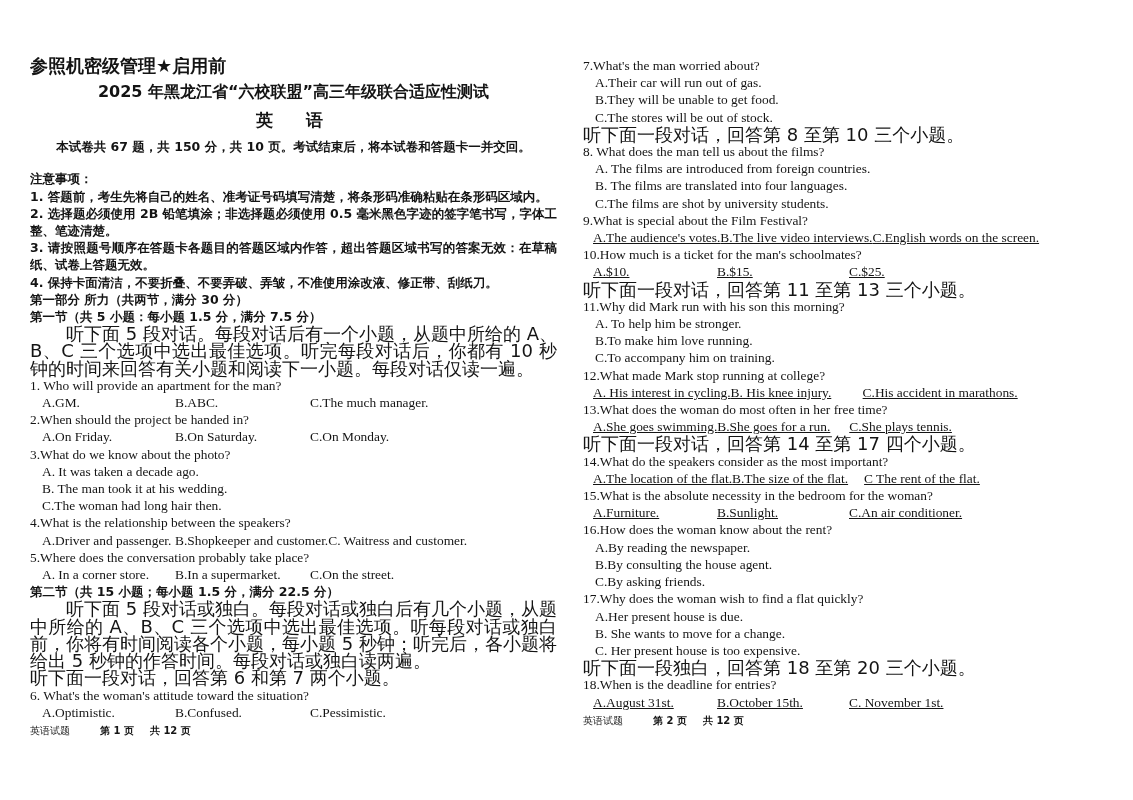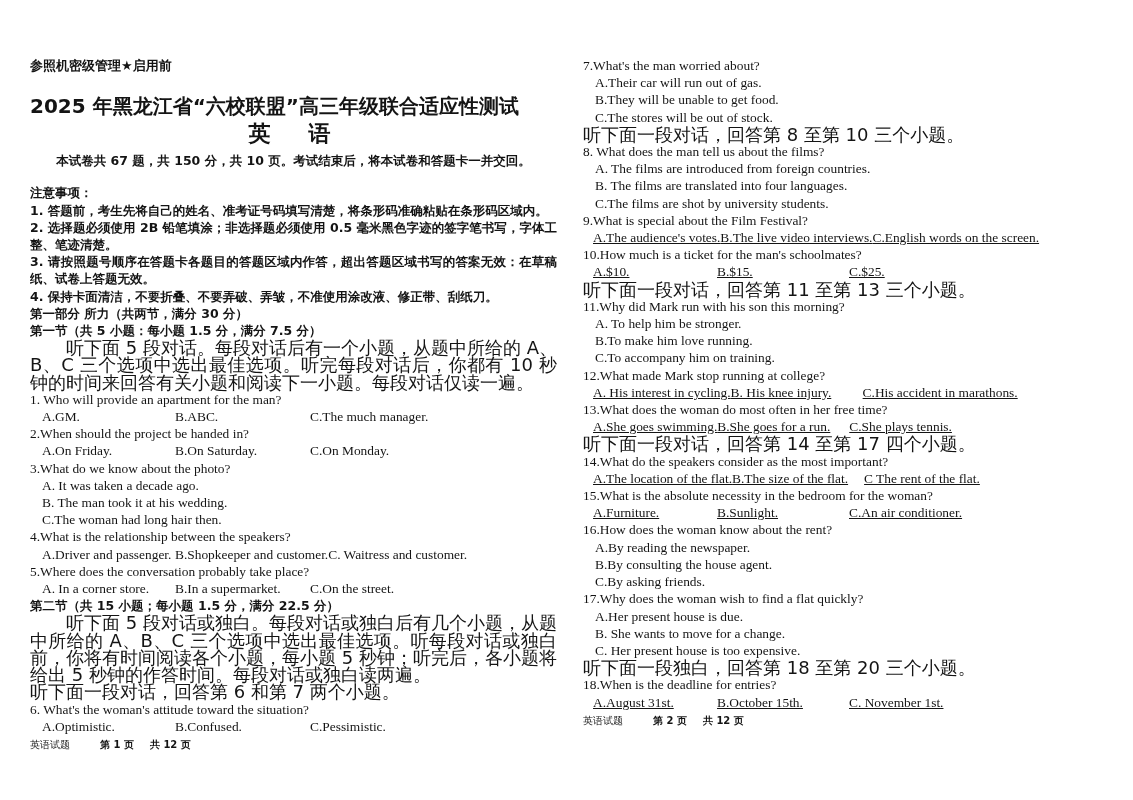--- a/index.html
+++ b/index.html
@@ -12,23 +12,23 @@
     display:flex;
     gap:26px;
     color:#141414;
     overflow:hidden;
   }
   .col{flex:0 0 527px;width:527px;overflow:hidden;}
   p{margin:0;}
   .zh-b{font-family:"DejaVu Sans","Liberation Sans",sans-serif;font-weight:700;font-size:12.5px;line-height:17.2px;}
   .zh-r{font-family:"DejaVu Sans","Liberation Sans",sans-serif;font-weight:400;font-size:18px;line-height:17.2px;}
   .en{font-family:"Liberation Serif","DejaVu Serif",serif;font-weight:400;font-size:13.4px;line-height:17.2px;}
-  .header-notice{font-size:13px;}
-  .title{font-size:20px;line-height:26px;margin-top:19px;}
-  .subject{text-align:center;font-size:22px;line-height:30px;letter-spacing:8px;}
+  .header-notice{font-size:18px;}
+  .title{text-align:center;font-size:16px;line-height:26px;margin-top:5px;}
+  .subject{text-align:center;font-size:17px;line-height:30px;letter-spacing:8px;}
   .exam-info{text-align:center;margin:3px 0 15px 0;}
   .just{text-align:justify;}
   .intro{text-indent:2em;text-align:justify;}
   .opts-inline{display:flex;padding-left:12px;}
   .opts-inline .o1{flex:0 0 auto;min-width:133px;}
   .opts-inline .o2{flex:0 0 auto;min-width:135px;}
   .opts-inline .o3{flex:0 0 auto;}
   .col-right .opts-inline{padding-left:10px;text-decoration:underline;}
   .col-right .opts-inline .o1{min-width:124px;}
   .col-right .opts-inline .o2{min-width:132px;}

